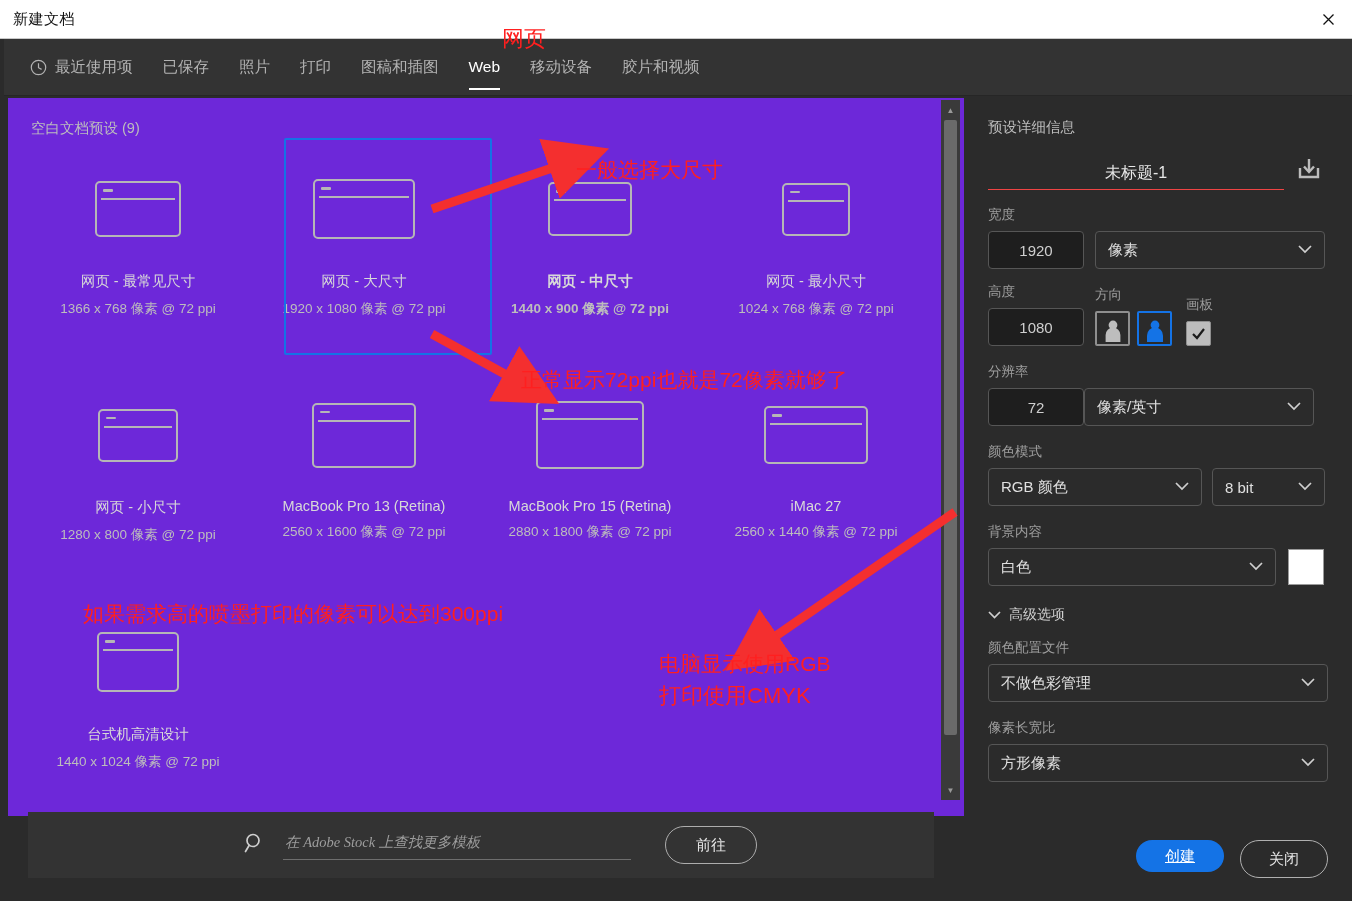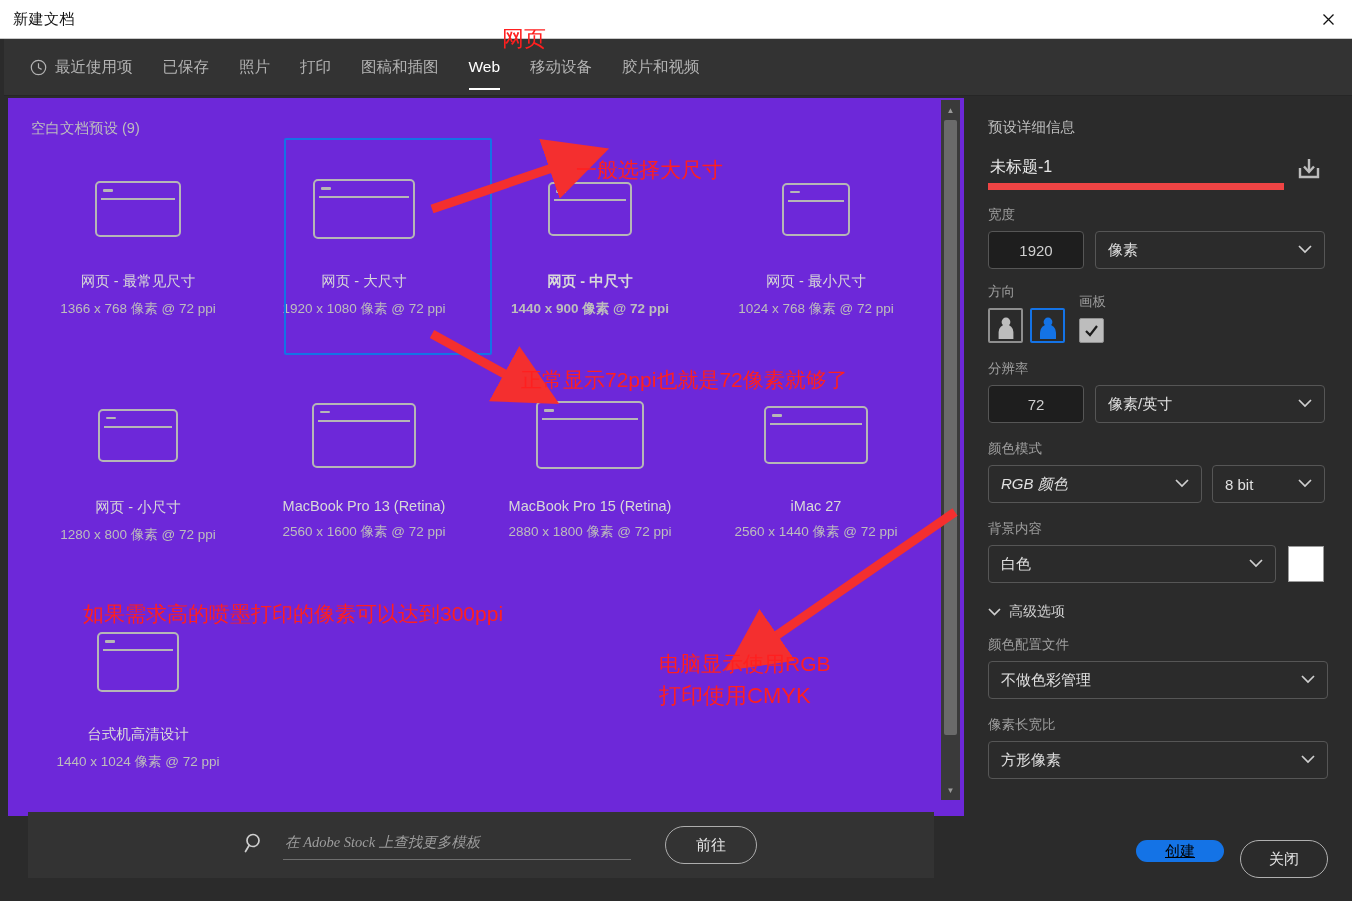--- a/index.html
+++ b/index.html
@@ -109,23 +109,24 @@
 
   
   .rpanel {
     position:absolute; left:964px; top:96px; width:388px; height:805px;
     background:#2b2b2b; padding:0 24px;
   }
   .rp-title { margin-top:22px; color:#bdbdbd; font-size:14.5px; }
 
   .namerow { margin-top:17px; display:flex; align-items:flex-end; }
   .name-input {
-    flex:1; background:transparent; border:none; border-bottom:7px solid #ef4444;
+    flex:1; background:transparent; border:none; border-bottom:1px solid #ef4444;
     color:#e8e8e8; font-size:16px; padding:2px 2px 7px 2px; outline:none;
     font-family:"Liberation Sans", sans-serif;
+    text-align:center;
   }
   .saveicon { width:34px; margin-left:10px; margin-bottom:2px; }
 
   .flabel { color:#9e9e9e; font-size:13.5px; margin-bottom:7px; }
   .frow { display:flex; align-items:flex-end; }
 
   .numfield {
     width:96px; height:38px; background:#1e1e1e; border:1px solid #565656;
     border-radius:4px; color:#cfcfcf; font-size:15px; text-align:center;
     outline:none; font-family:"Liberation Sans", sans-serif;
@@ -157,22 +158,22 @@
   }
 
   .adv { margin-top:20px; color:#cfcfcf; font-size:14px; display:flex; align-items:center; cursor:pointer; }
   .adv .cd { margin-right:8px; font-size:11px; }
 
   .actions {
     position:absolute; left:0; bottom:23px; width:388px;
     display:flex; justify-content:flex-end; padding-right:24px; gap:16px;
   }
   .btn-create {
-    width:88px; height:22px; border-radius:19px; border:none;
-    background:#1473e6; color:#000000; font-size:15px; cursor:pointer;
+    width:88px; height:32px; border-radius:19px; border:none;
+    background:#1473e6; color:#ffffff; font-size:15px; cursor:pointer;
     font-family:"Liberation Sans", sans-serif;
     text-decoration:underline;
   }
   .btn-close {
     width:88px; height:38px; border-radius:19px; border:1px solid #b0b0b0;
     background:transparent; color:#e6e6e6; font-size:15px; cursor:pointer;
     font-family:"Liberation Sans", sans-serif;
   }
 
   
@@ -349,21 +350,25 @@
             <svg width="14" height="9" viewBox="0 0 14 9">
                 <path d="M1 1 L7 7 L13 1" stroke="#cfcfcf" stroke-width="1.7" fill="none"></path>
               </svg>
           </span>
         </div>
       </div>
     </div>
 
     <div style="margin-top:14px;">
       <div class="frow">
-        <div style="">
+        <div style="width:96px;">
+          <div class="flabel">高度</div>
+          <input class="numfield" value="1080" style="">
+        </div>
+        <div style="margin-left:11px;">
           <div class="flabel">方向</div>
           <div style="display:flex; gap:7px;">
             <div class="orient-btn">
               <svg class="person" width="20" height="24" viewBox="0 0 20 24">
                 <circle cx="10" cy="7" r="4.4" fill="#bdbdbd"></circle>
                 <path d="M2.6 24 V17 a7.4 7.4 0 0 1 14.8 0 V24 Z" fill="#bdbdbd"></path>
               </svg>
             </div>
             <div class="orient-btn active">
               <svg class="person" width="22" height="24" viewBox="0 0 22 24">
@@ -381,35 +386,35 @@
             </svg>
           </div>
         </div>
       </div>
     </div>
 
     <div style="margin-top:17px;">
       <div class="flabel">分辨率</div>
       <div class="frow">
         <input class="numfield" value="72" style="">
-        <div class="selbtn" style="width:230px; margin-left:11px;">
+        <div class="selbtn" style="width:230px; ">
           <span>像素/英寸</span>
           <span class="cv">
             <svg width="14" height="9" viewBox="0 0 14 9">
                 <path d="M1 1 L7 7 L13 1" stroke="#cfcfcf" stroke-width="1.7" fill="none"></path>
               </svg>
           </span>
         </div>
       </div>
     </div>
 
     <div style="margin-top:17px;">
       <div class="flabel">颜色模式</div>
       <div class="frow">
-        <div class="selbtn" style="width:214px;font-style:italic;">
+        <div class="selbtn" style="width:214px;">
           <span>RGB 颜色</span>
           <span class="cv">
             <svg width="14" height="9" viewBox="0 0 14 9">
                 <path d="M1 1 L7 7 L13 1" stroke="#cfcfcf" stroke-width="1.7" fill="none"></path>
               </svg>
           </span>
         </div>
         <div class="selbtn" style="width:113px; margin-left:10px;">
           <span>8 bit</span>
           <span class="cv">

